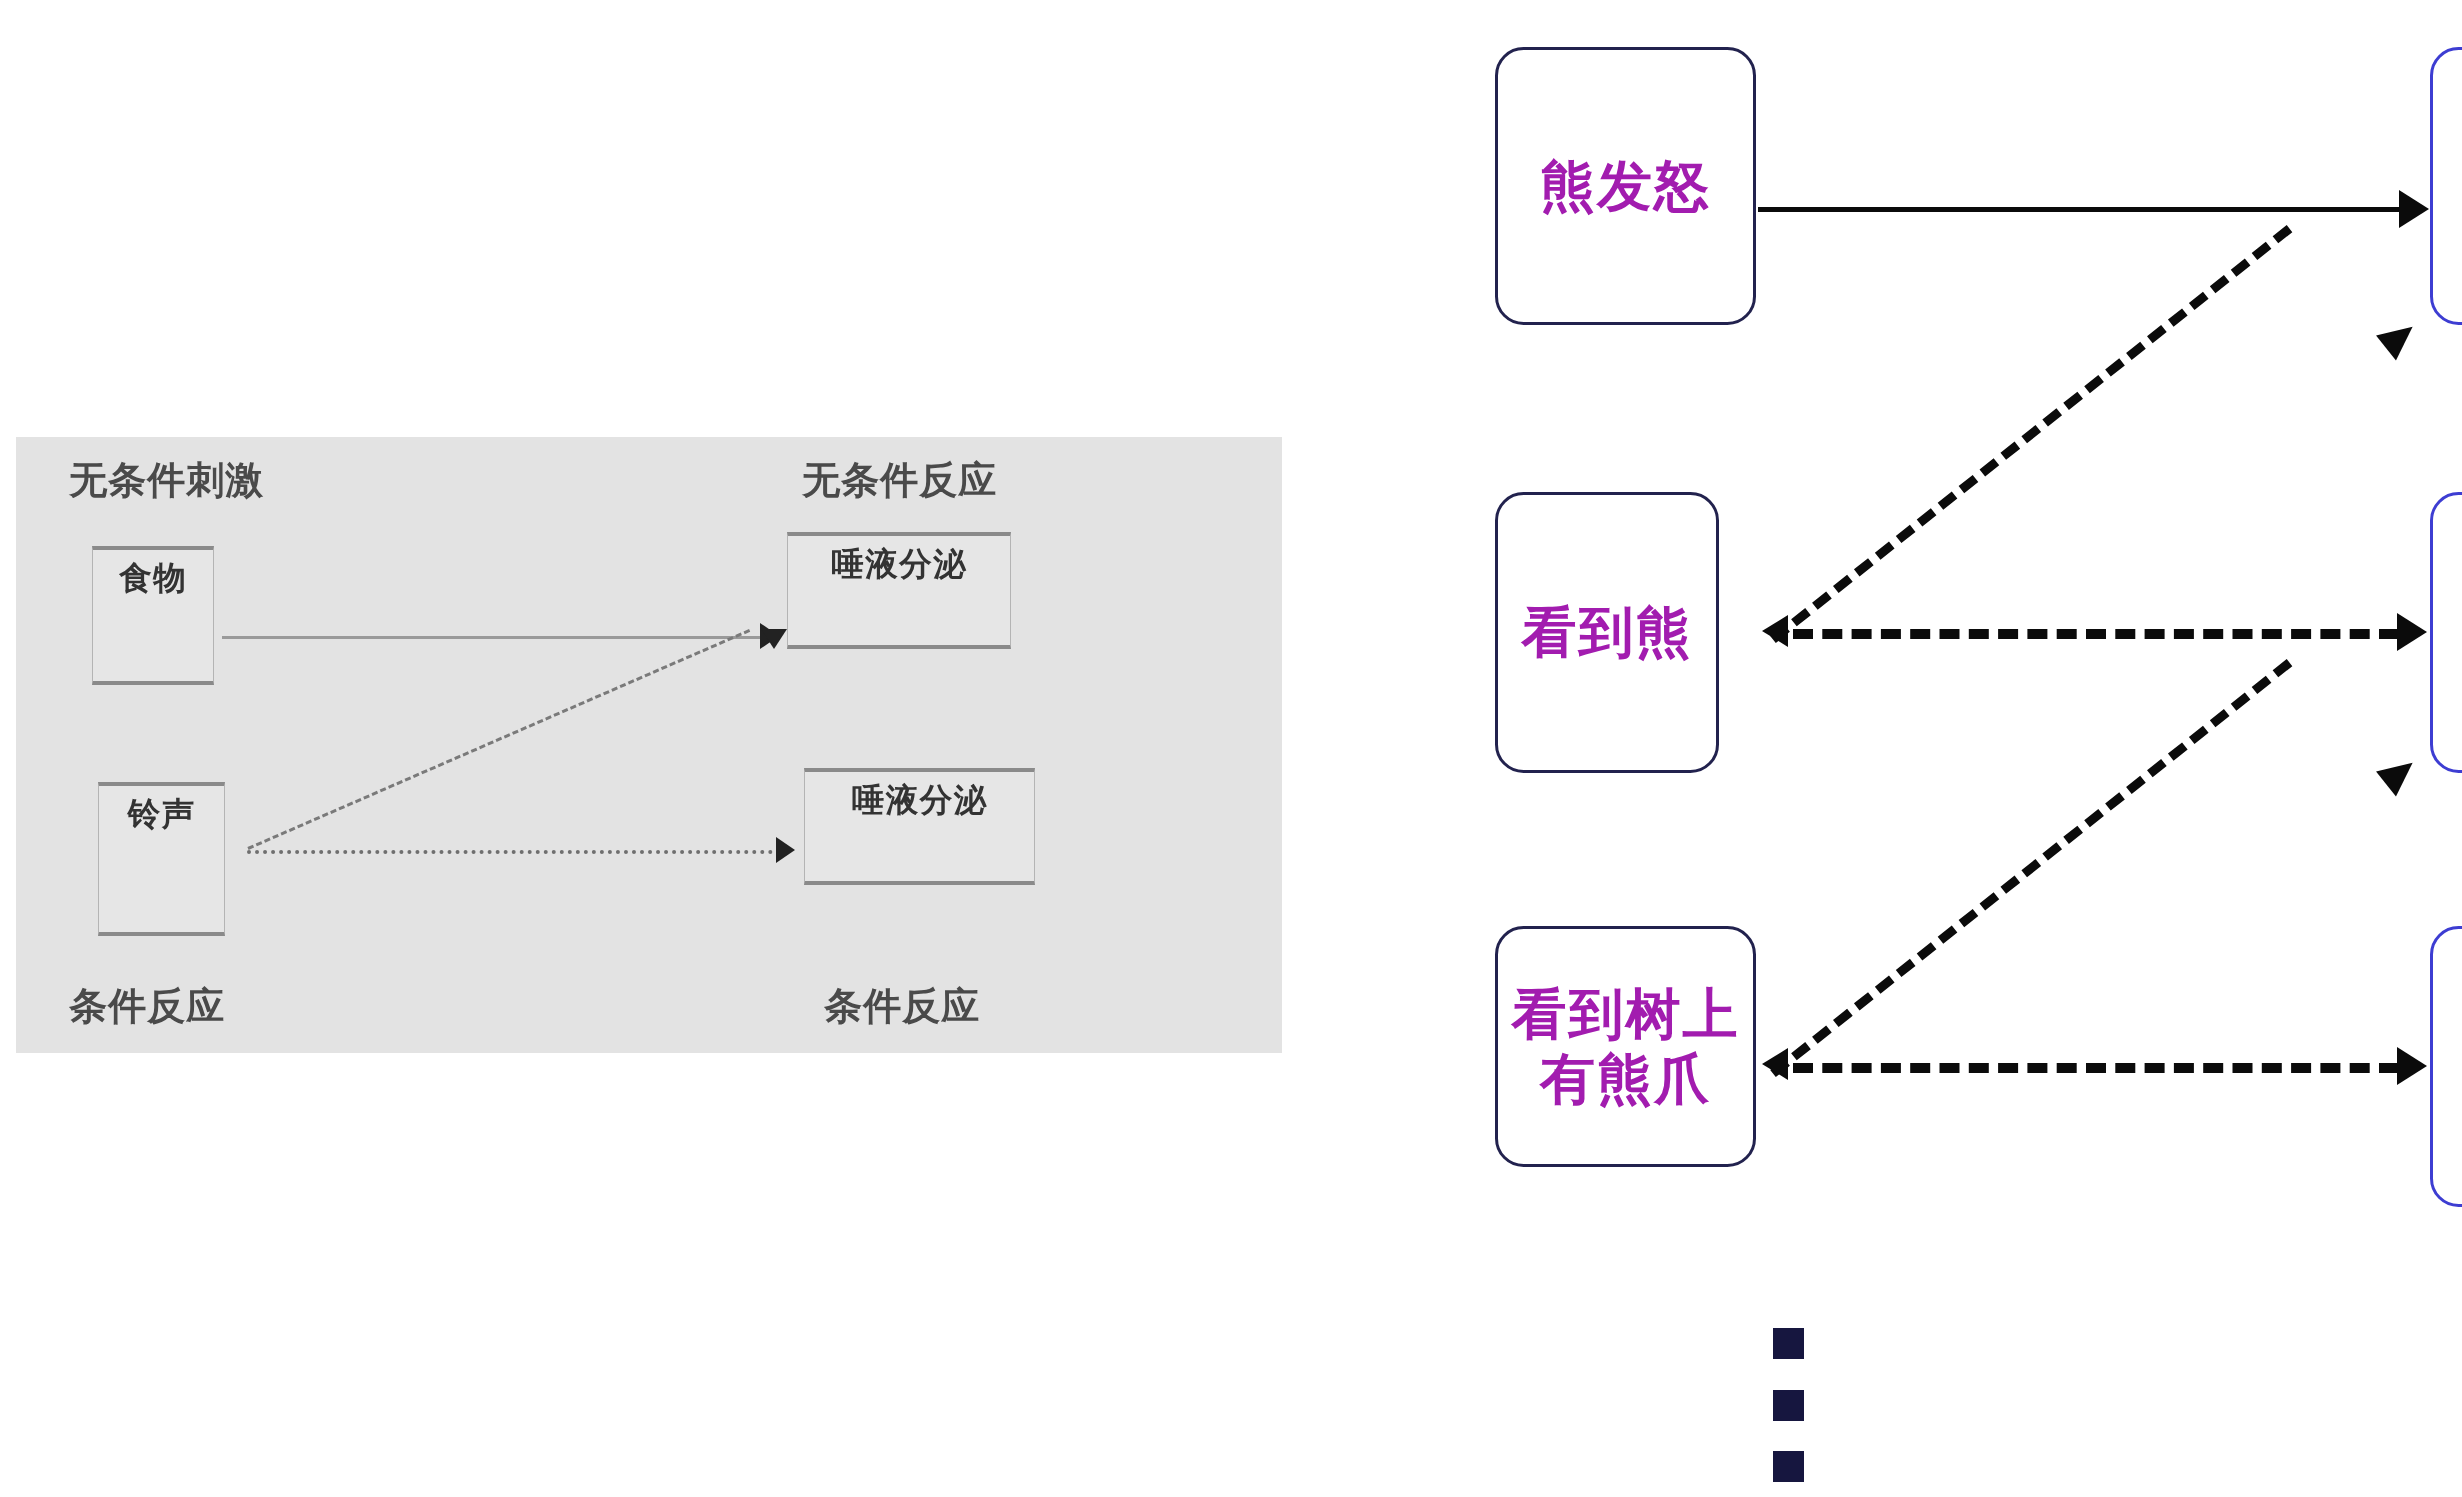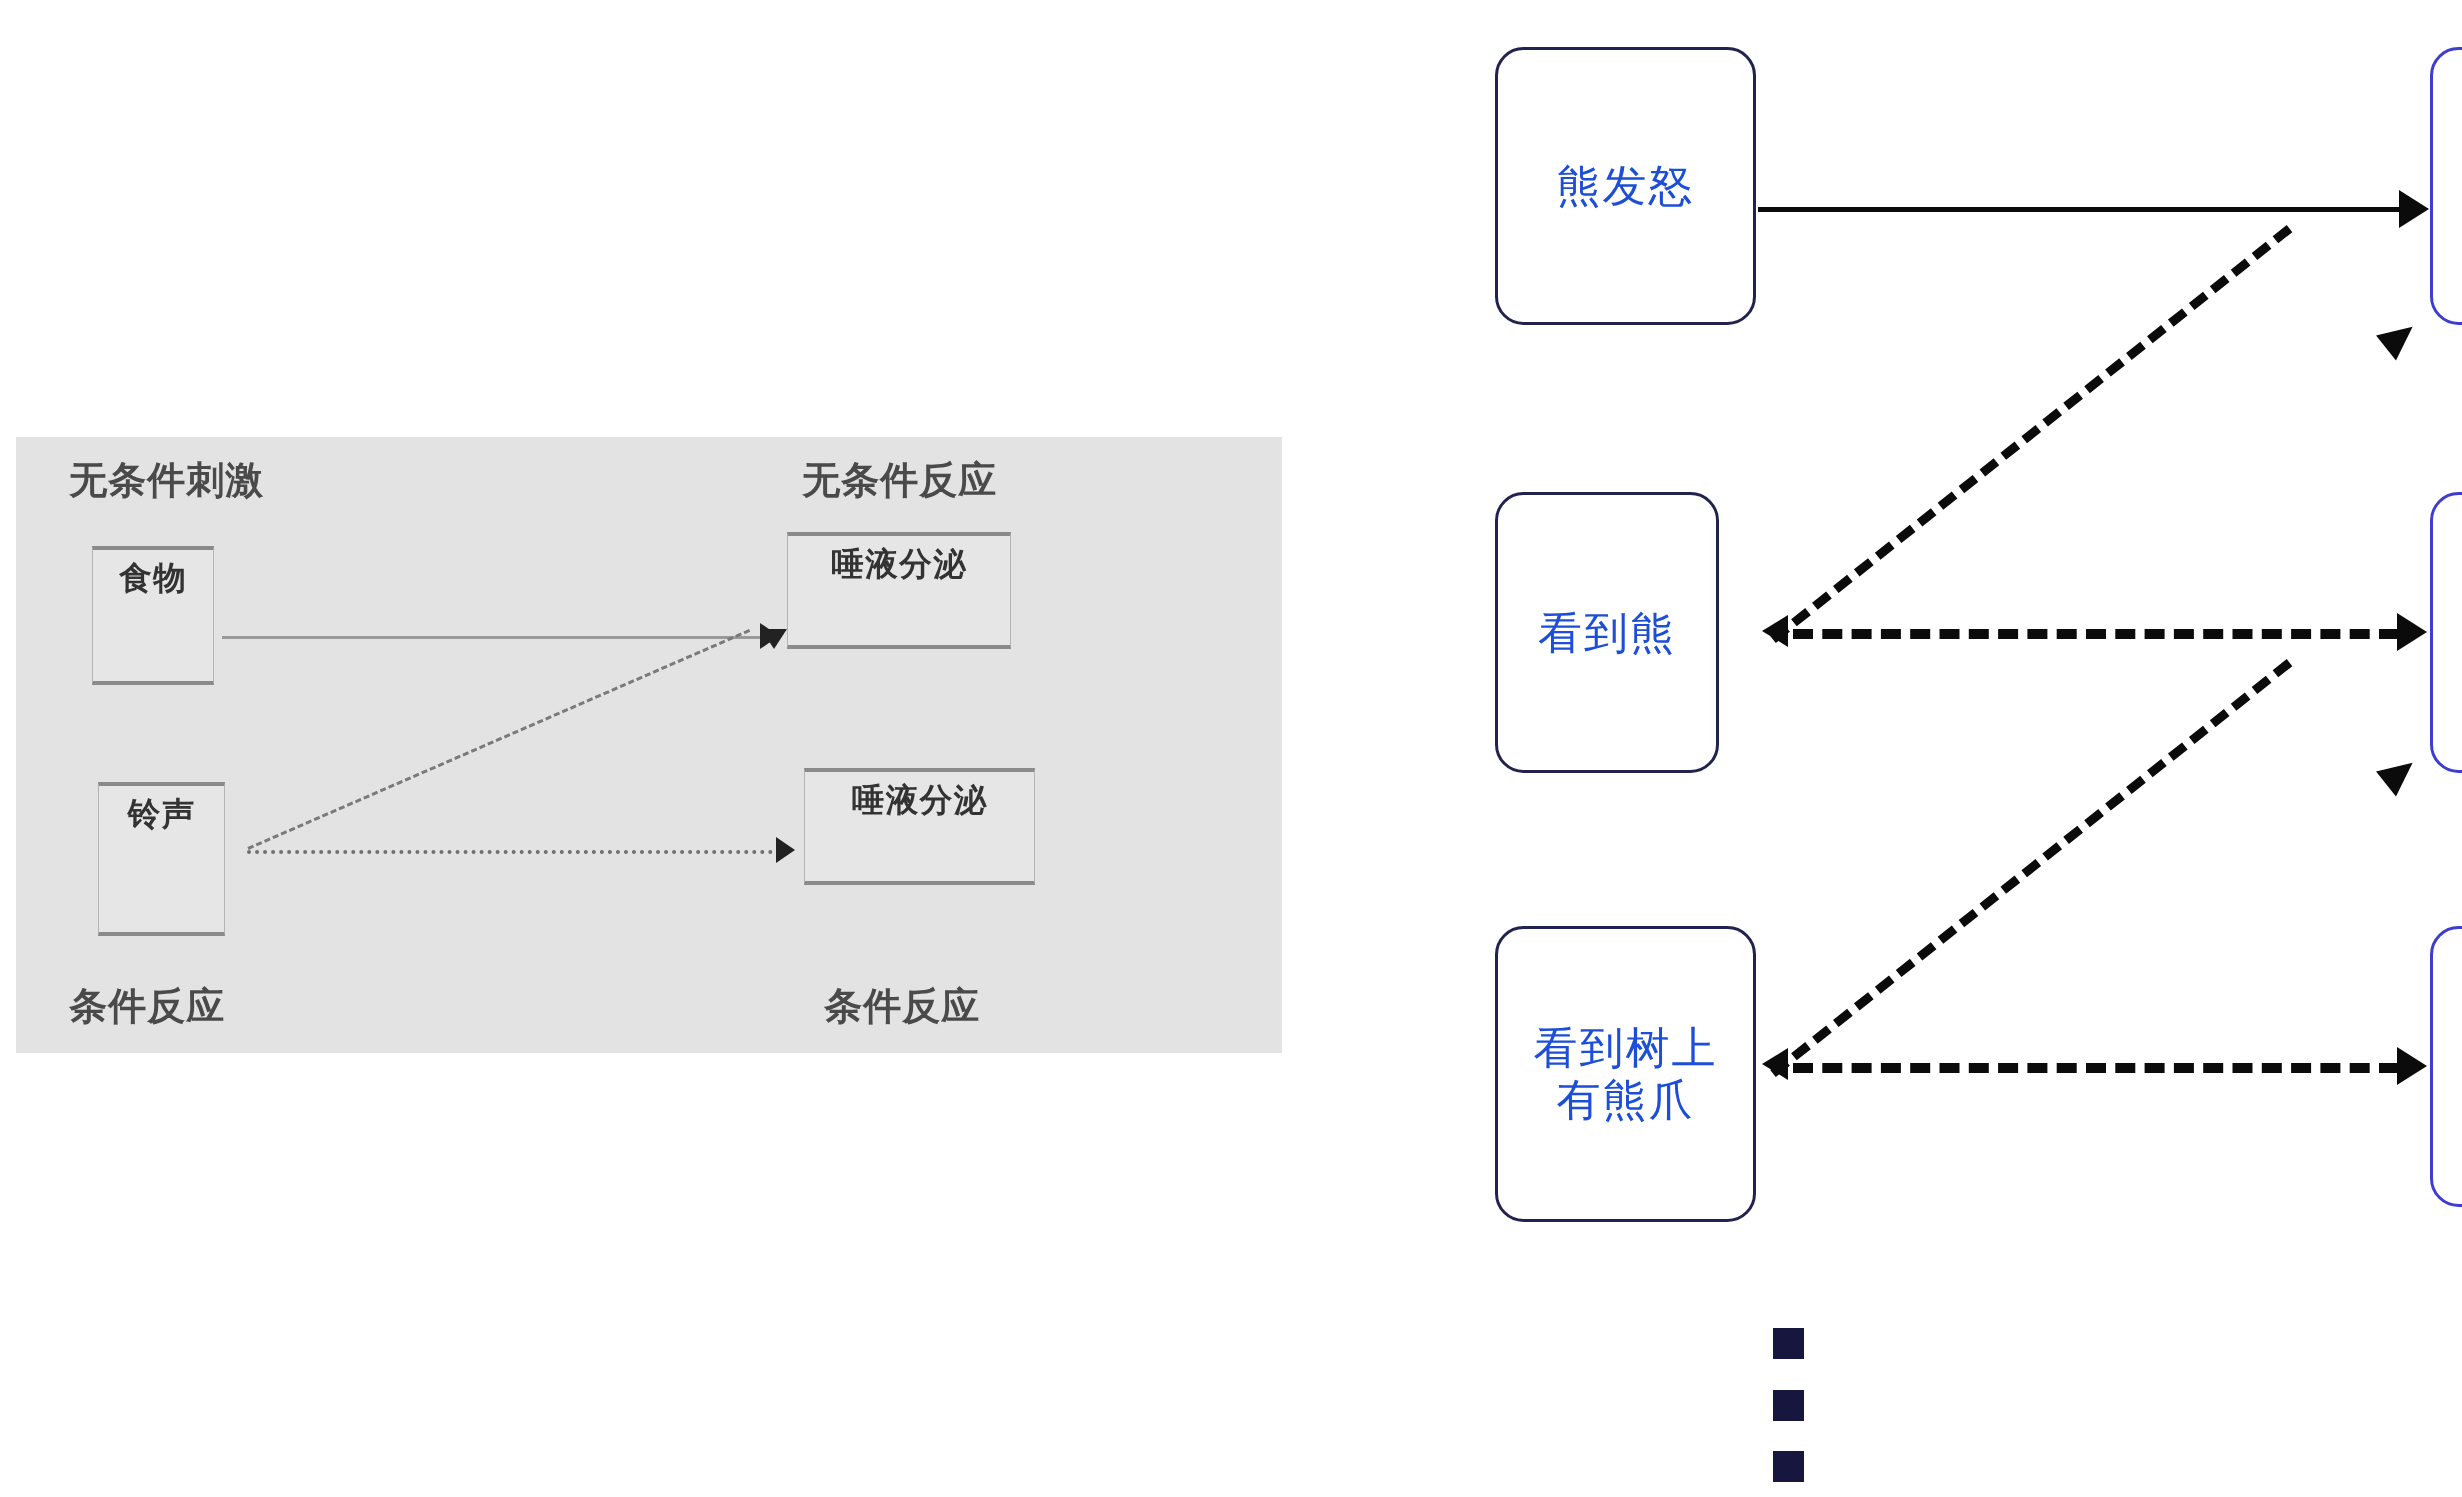--- a/index.html
+++ b/index.html
@@ -54,25 +54,25 @@
   .cc-diag{position:absolute;transform-origin:0 50%;height:0;border-top:3.4px dashed #7a7a7a;}
 
   
   .node{
     position:absolute;box-sizing:border-box;background:#ffffff;
     border-radius:28.6px;display:flex;align-items:center;justify-content:center;
     text-align:center;line-height:1.18;
   }
   .node.dark{border:3.4px solid #22224e;}
   .node.blue{border:3.4px solid #3d3dd2;}
-  .node .cn{font-size:44px;font-weight:400;color:#1d4ed8;letter-spacing:2px;}
+  .node .cn{font-size:55px;font-weight:700;color:#a21caf;letter-spacing:2px;}
 
   .n-anger {left:1495px;top:47px;  width:261px;height:278px;}
   .n-see   {left:1495px;top:492px;width:224px;height:281px;}
-  .n-claw  {left:1495px;top:926px;width:261px;height:296px;}
+  .n-claw  {left:1495px;top:926px;width:261px;height:241px;}
   .n-reward{left:2430px;top:47px;  width:261px;height:278px;}
   .n-vsp   {left:2430px;top:492px;width:261px;height:281px;}
   .n-vs    {left:2430px;top:926px;width:261px;height:281px;}
 
   .edge-solid{position:absolute;height:5.4px;background:#0b0b0b;}
   .edge-dash{position:absolute;height:0;border-top:10.8px dashed #0b0b0b;}
   .edge-diag{position:absolute;height:0;border-top:9.8px dashed #0b0b0b;transform-origin:0 50%;}
   .head-r{
     position:absolute;width:0;height:0;
     border-top:19.7px solid transparent;border-bottom:19.7px solid transparent;

